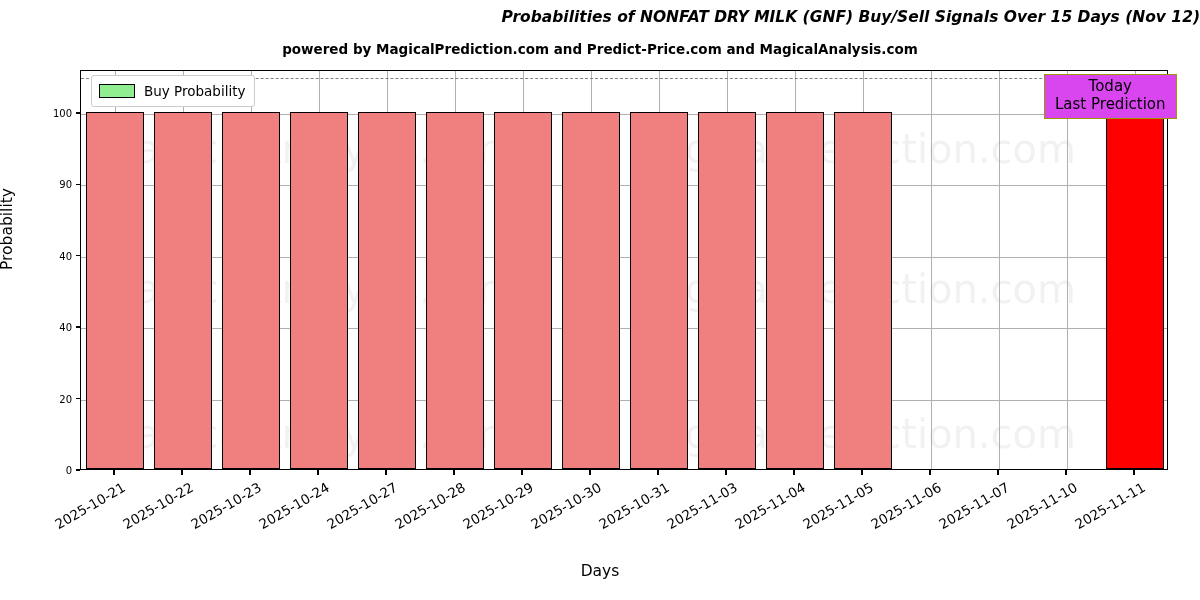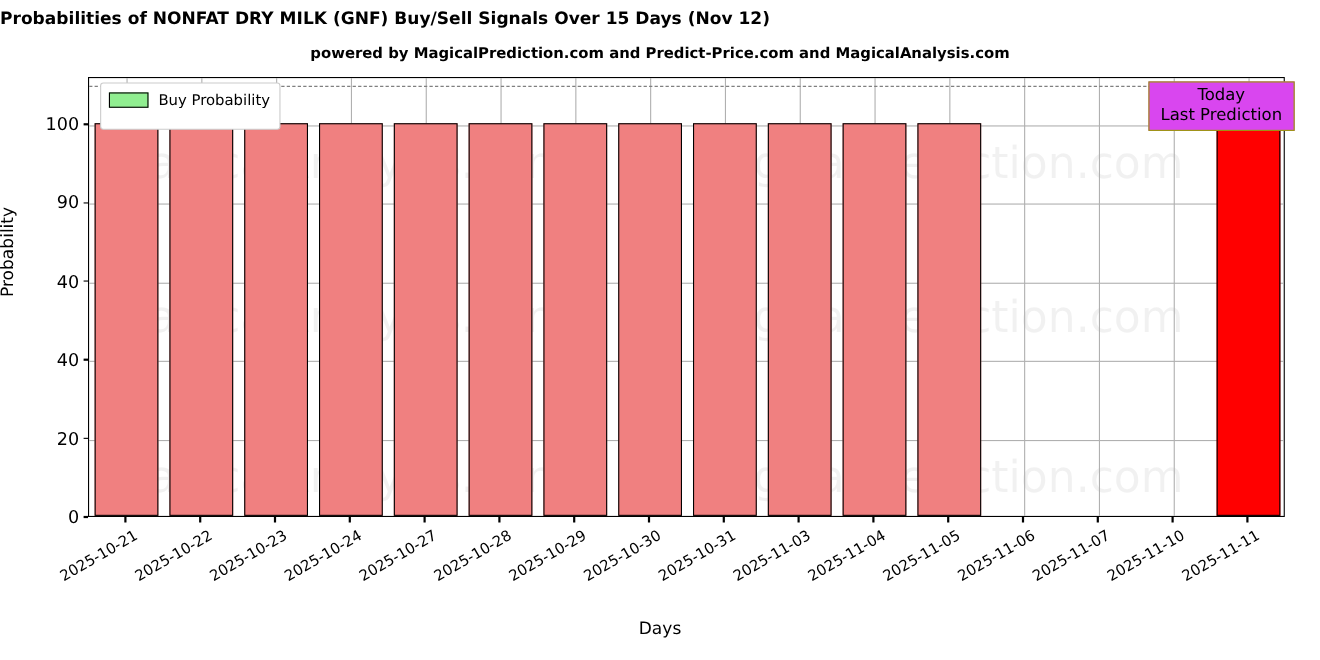--- a/index.html
+++ b/index.html
@@ -16,25 +16,26 @@
     height: 600px;
     background: #ffffff;
     overflow: hidden;
   }
   
   #chart-title {
     position: absolute;
     left: 0;
     top: 8px;
     width: 1200px;
-    text-align: left;
+    text-align: right;
     font-size: 15.5px;
     font-weight: bold;
     color: #000000;
     letter-spacing: 0px;
+    font-style: italic;
   }
   #chart-subtitle {
     position: absolute;
     left: 0;
     top: 41px;
     width: 1200px;
     text-align: center;
     font-size: 13.5px;
     font-weight: bold;
     color: #000000;
@@ -88,21 +89,21 @@
     bottom: 0;
     box-sizing: border-box;
     border: 1.3px solid #000000;
   }
   
   .ytick-label {
     position: absolute;
     right: 0;
     width: 62px;
     text-align: right;
-    font-size: 16px;
+    font-size: 10px;
     color: #000000;
     transform: translateY(-50%);
   }
   .ytick-mark {
     position: absolute;
     width: 4.5px;
     height: 1.3px;
     background: #000000;
   }
   .xtick-mark {
@@ -140,21 +141,21 @@
     color: #000000;
   }
   
   #legend {
     position: absolute;
     left: 91px;
     top: 75px;
     background: #ffffff;
     border: 1px solid #cccccc;
     border-radius: 3px;
-    padding: 5px 9px 16px 7px;
+    padding: 5px 9px 5px 7px;
     z-index: 20;
   }
   .legend-row {
     display: flex;
     align-items: center;
     height: 20px;
   }
   .legend-swatch {
     width: 36px;
     height: 14px;

